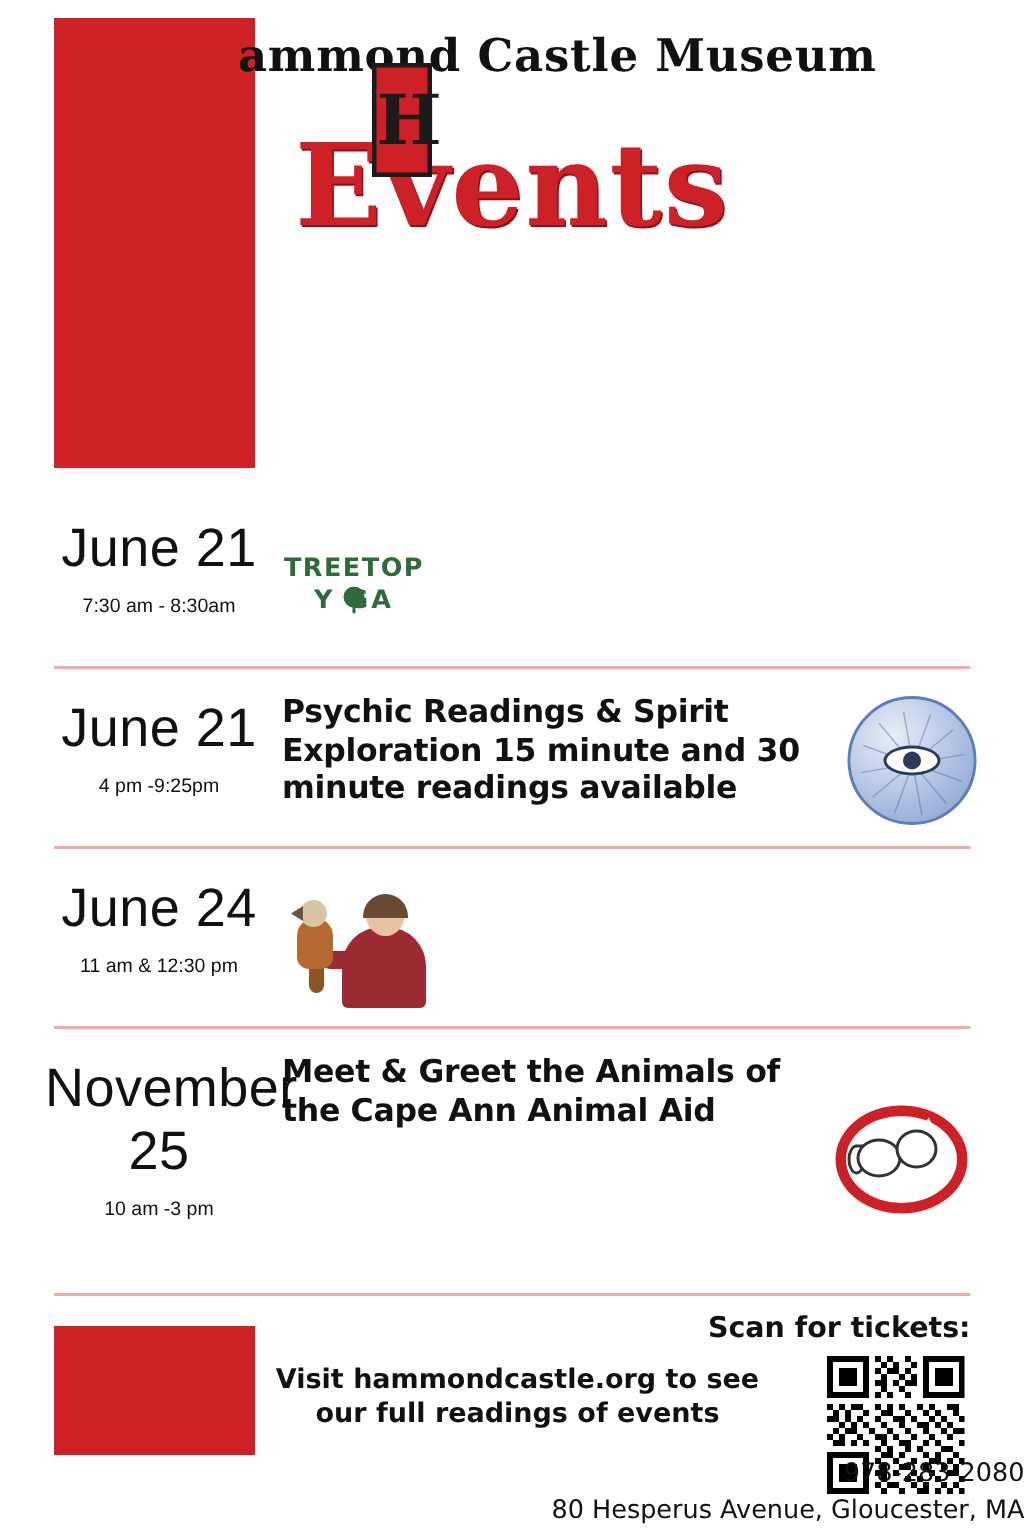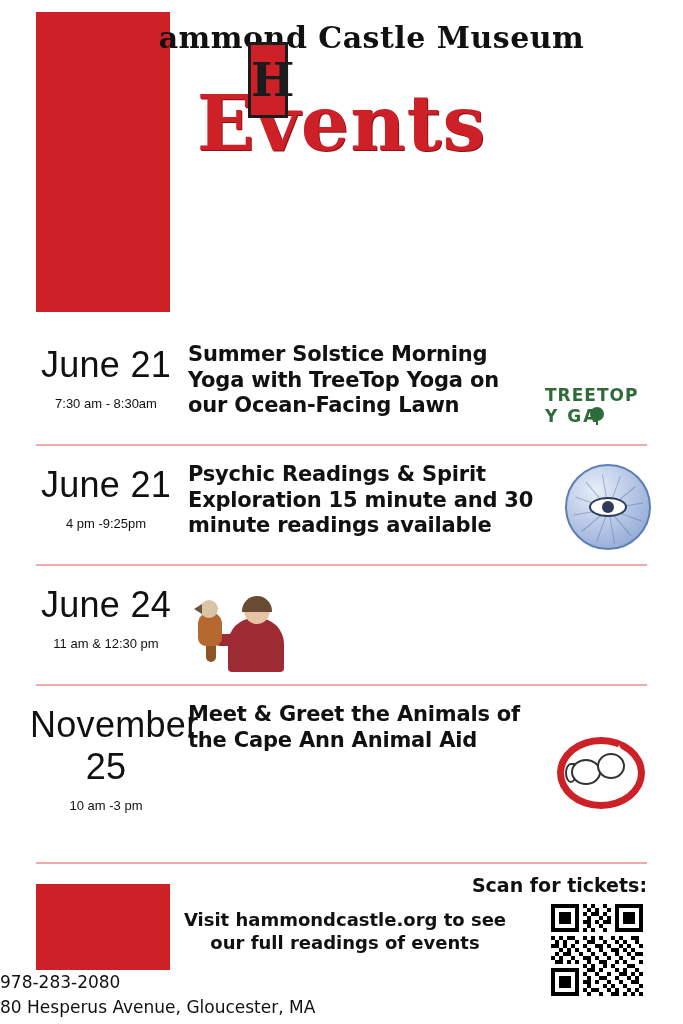--- a/index.html
+++ b/index.html
@@ -136,22 +136,23 @@
     width: 110px;
     height: 92px;
     position: relative;
     align-self: flex-end;
   }
 
   
   .treetop {
     position: absolute;
     right: 4px;
-    bottom: 6px;
+    bottom: 22px;
     width: 104px;
+    text-align: center;
     color: #2f6b3a;
     font-family: "DejaVu Sans", sans-serif;
     font-weight: bold;
   }
   .treetop .t1 { font-size: 17px; letter-spacing: 1px; }
   .treetop .t2 { font-size: 17px; letter-spacing: 2px; margin-top: 1px; }
   .treetop .tree {
     position: absolute;
     left: 50%;
     margin-left: -11px;
@@ -372,21 +373,21 @@
     width: 92px;
     height: 92px;
     background: #ffffff;
   }
   .qr svg { display: block; }
   .contact {
     position: absolute;
     left: 0;
     top: 108px;
     width: 683px;
-    text-align: left;
+    text-align: right;
     font-family: "DejaVu Sans", sans-serif;
     font-size: 17px;
     color: #111111;
     line-height: 1.45;
   }
 </style>
 </head>
 <body>
 
 <div class="red-block-top"></div>
@@ -399,23 +400,20 @@
     <span class="line2">Events</span>
   </div>
 </div>
 
 <div class="events">
 
   <div class="event-row">
     <div class="date-col">
       <div class="date-label">June 21</div>
       <div class="time-label">7:30 am - 8:30am</div>
-    </div>
-    <div class="title-col">
-      <div class="event-title">Summer Solstice Morning Yoga with TreeTop Yoga on our Ocean-Facing Lawn</div>
     </div>
     <div class="art-col">
       <div class="treetop">
         <div class="t1">TREETOP</div>
         <div class="t2">Y   GA</div>
         <svg class="tree" viewBox="0 0 22 18">
           <circle cx="11" cy="7" r="7" fill="#2f6b3a"></circle>
           <rect x="10" y="11" width="2" height="7" fill="#2f6b3a"></rect>
         </svg>
       </div>

